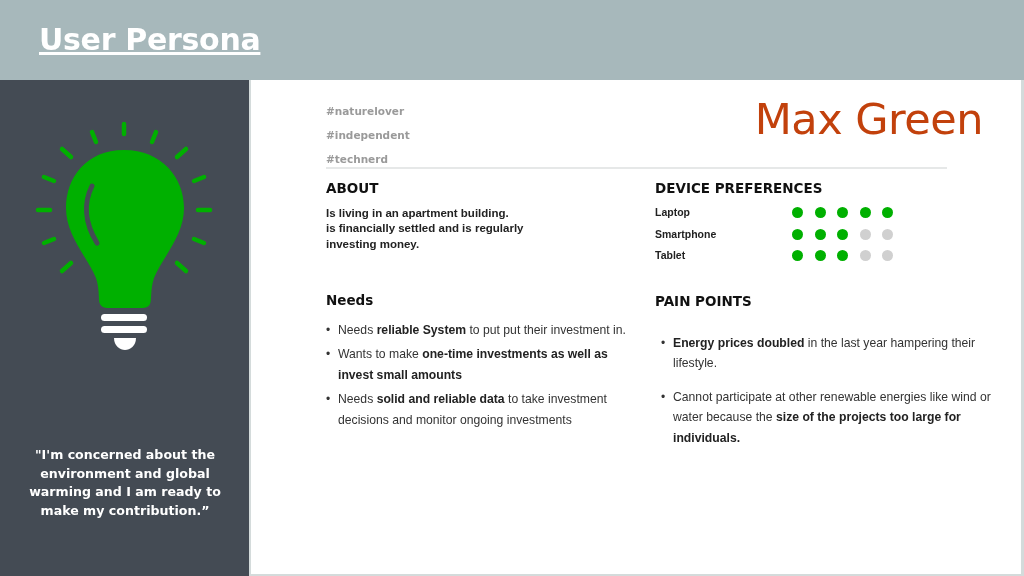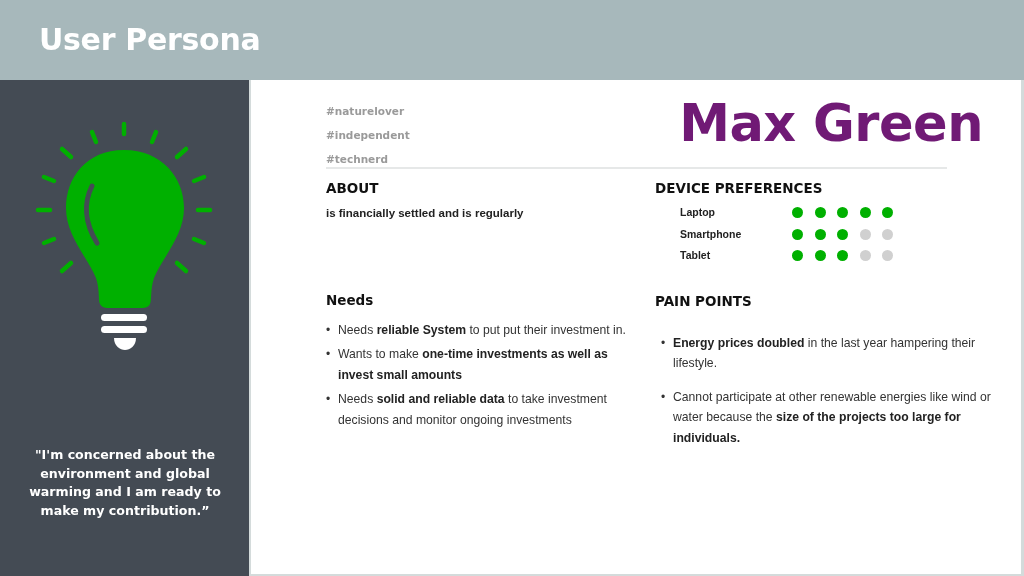--- a/index.html
+++ b/index.html
@@ -6,21 +6,21 @@
   html, body { width: 1024px; height: 576px; overflow: hidden; background: #d4dbdb; }
   body { position: relative; font-family: "Liberation Sans", sans-serif; color: #222; }
 
   .header {
     position: absolute; left: 0; top: 0; width: 1024px; height: 80px;
     background: #a7b8bb;
   }
   .header-title {
     position: absolute; left: 39px; top: 22px;
     font-family: "DejaVu Sans", sans-serif; font-weight: bold;
-    font-size: 30px; color: #ffffff; letter-spacing: -0.3px;
+    font-size: 30px; color: #ffffff; letter-spacing: -0.3px; text-decoration: underline;
   }
 
   .sidebar {
     position: absolute; left: 0; top: 80px; width: 249px; height: 496px;
     background: #444b54;
   }
   .bulb { position: absolute; left: 30px; top: 118px; width: 190px; height: 240px; }
   .bulb svg { width: 190px; height: 240px; }
 
   .quote {
@@ -35,22 +35,22 @@
   }
 
   .tags { position: absolute; left: 75px; top: 24px; }
   .tag {
     display: block; font-family: "DejaVu Sans", sans-serif; font-weight: bold;
     font-size: 10.5px; color: #9a9a9a; height: 24px; line-height: 14px;
   }
 
   .name {
     position: absolute; right: 38px; top: 14px;
-    font-family: "DejaVu Sans", sans-serif; font-weight: bold;
-    font-size: 51px; color: #701a75; letter-spacing: -0.5px;
+    font-family: "DejaVu Sans", sans-serif; font-weight: normal;
+    font-size: 43px; color: #c2410c; letter-spacing: -0.5px;
   }
 
   .divider {
     position: absolute; left: 75px; top: 87px; width: 621px; height: 2px;
     background: #e6e8e8;
   }
 
   .section-title {
     position: absolute; font-family: "DejaVu Sans", sans-serif; font-weight: bold;
     font-size: 13.5px; color: #111;
@@ -60,21 +60,21 @@
     position: absolute; left: 75px; top: 126px; width: 240px;
     font-weight: bold; font-size: 11.5px; line-height: 14.5px; color: #222;
   }
   .about-text span { display: block; }
   .about-text .last { margin-top: 2px; }
 
   .devices { position: absolute; left: 404px; top: 126px; width: 260px; }
   .device-row { position: relative; height: 21.5px; }
   .device-label {
     position: absolute; left: 0; top: 0;
-    font-weight: bold; font-size: 10.5px; color: #222; margin-left: 25px;
+    font-weight: bold; font-size: 10.5px; color: #222;
   }
   .dots { position: absolute; left: 137px; top: 1px; display: flex; gap: 11.5px; }
   .dot { width: 11px; height: 11px; border-radius: 50%; background: #d0d0d0; }
   .dot.on { background: #00b000; }
 
   ul.bullets { position: absolute; list-style: none; }
   ul.bullets li {
     position: relative; padding-left: 12px; font-size: 12.2px; line-height: 20.4px;
     color: #333;
   }
@@ -126,21 +126,23 @@
   <div class="tags">
     <span class="tag">#naturelover</span>
     <span class="tag">#independent</span>
     <span class="tag">#technerd</span>
   </div>
   <div class="name">Max Green</div>
   <div class="divider"></div>
 
   <div class="section-title" style="left:75px; top:100px;">ABOUT</div>
   <div class="about-text">
+    <span>Is living in an apartment building.</span>
     <span>is financially settled and is regularly</span>
+    <span class="last">investing money.</span>
   </div>
 
   <div class="section-title" style="left:404px; top:100px;">DEVICE PREFERENCES</div>
   <div class="devices" id="devices">
       <div class="device-row">
         <span class="device-label">Laptop</span>
         <div class="dots">
           <span class="dot on"></span>
           <span class="dot on"></span>
           <span class="dot on"></span>

